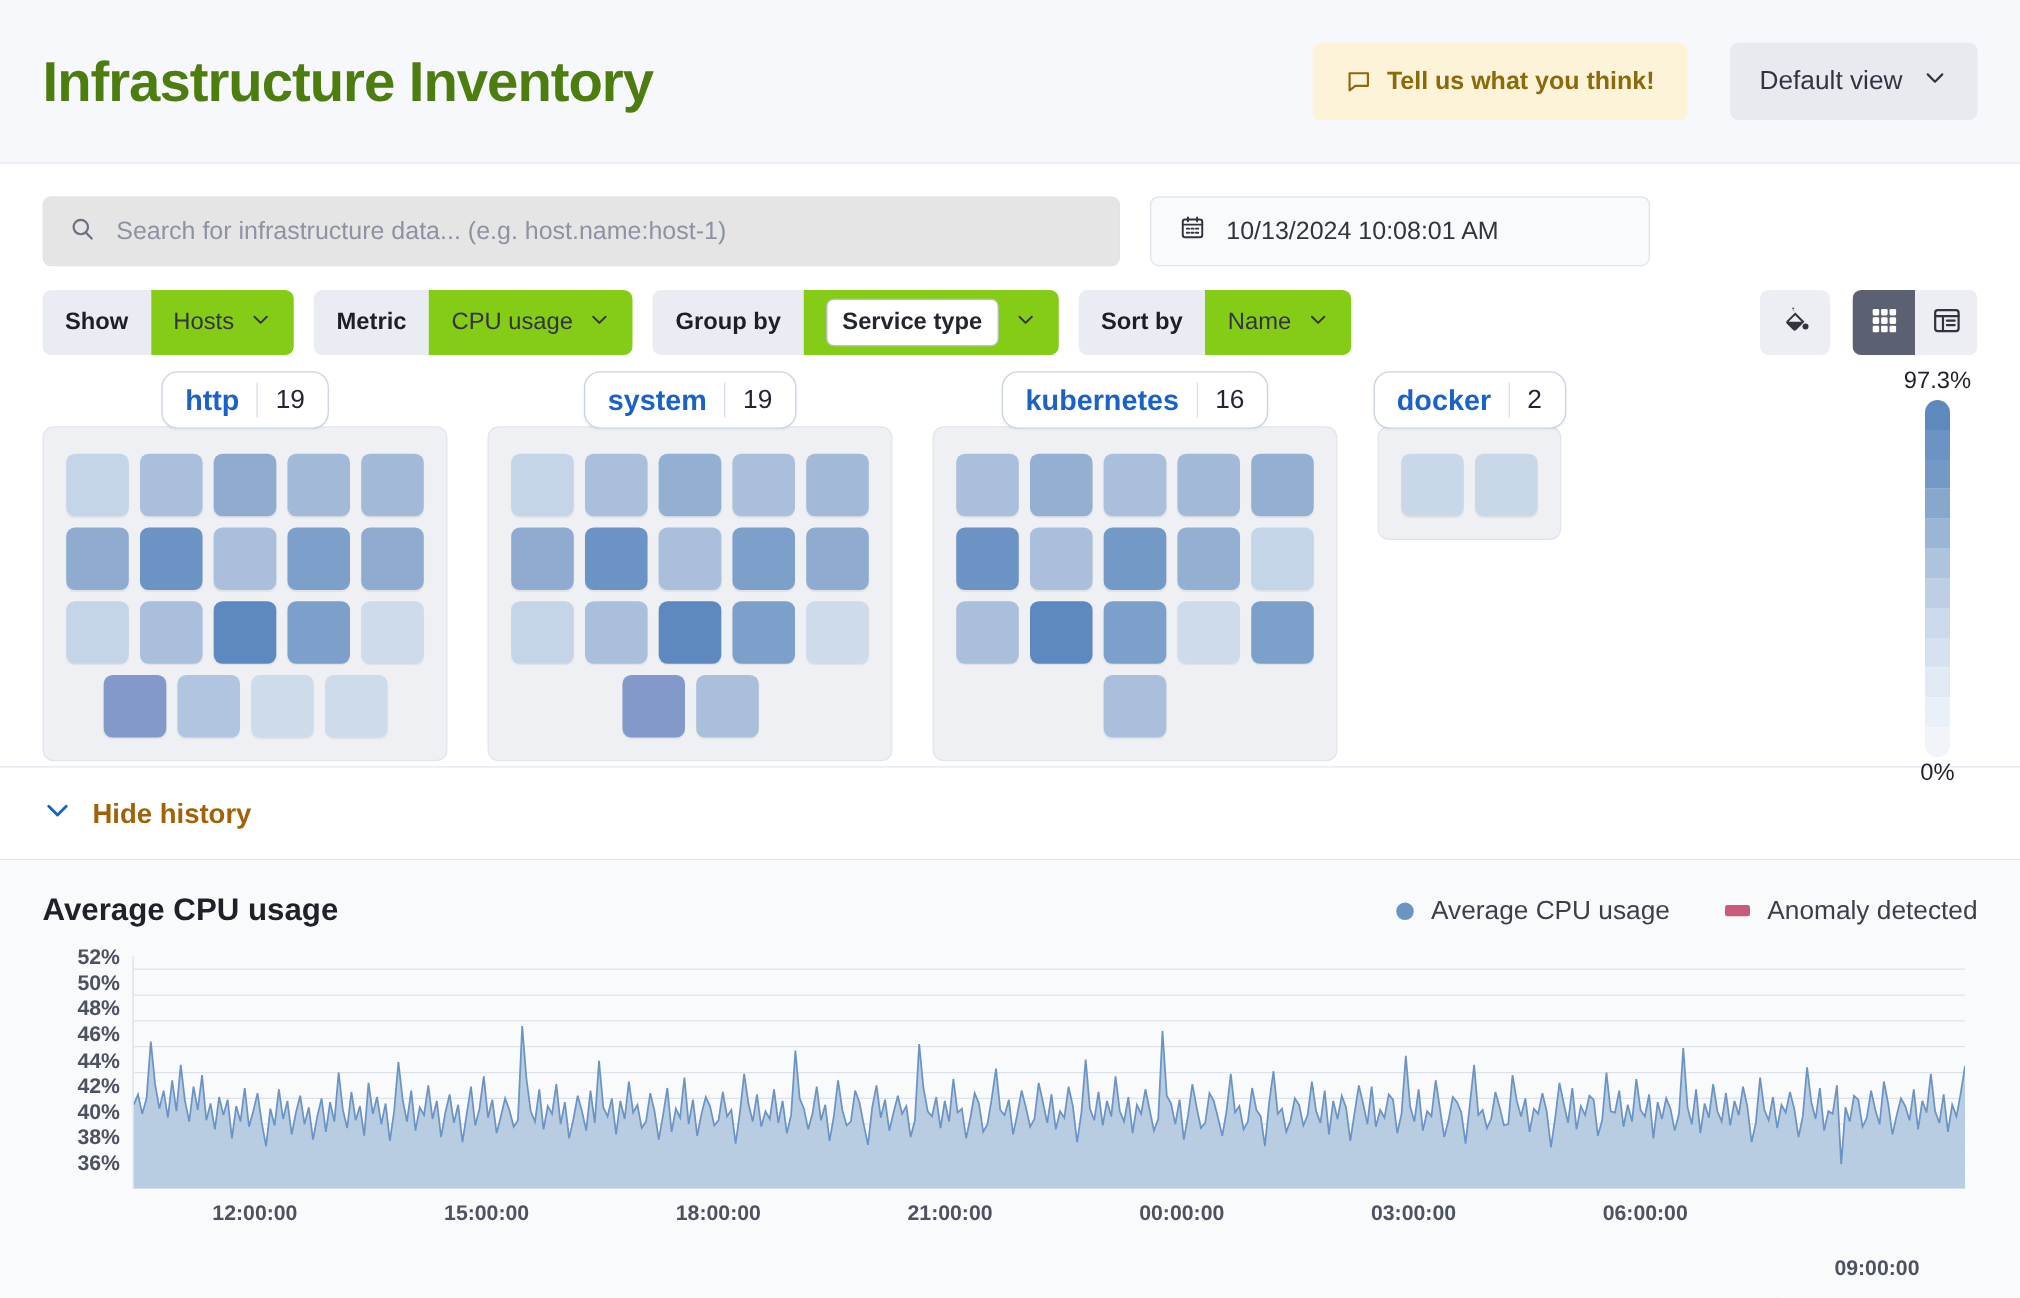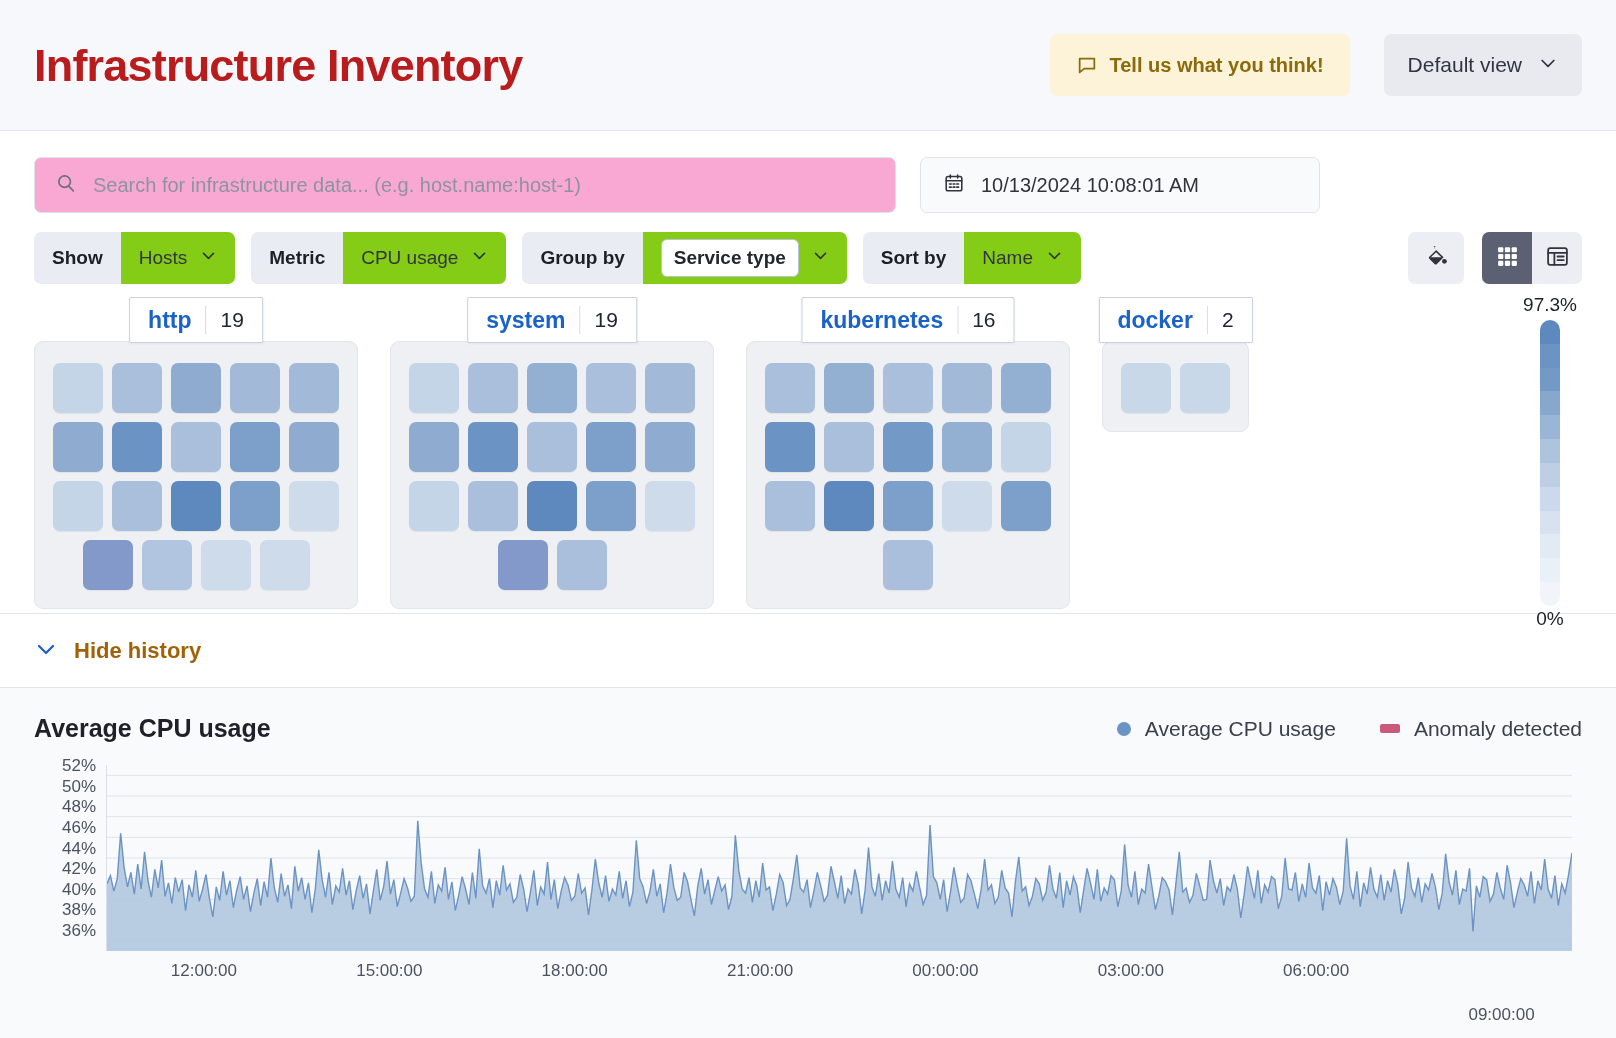--- a/index.html
+++ b/index.html
@@ -21,21 +21,21 @@
     border-bottom: 1px solid #e3e6ef;
     display: flex;
     align-items: center;
     padding: 0 34px;
     flex: 0 0 131px;
   }
   .page-title {
     font-size: 45px;
     font-weight: 700;
     letter-spacing: -0.8px;
-    color: #b91c1c;
+    color: #4d7c0f;
     line-height: 1;
   }
   .header-spacer { flex: 1 1 auto; }
   .feedback-btn {
     display: flex; align-items: center; gap: 12px;
     background: #fdf3d8;
     color: #8a6a0a;
     border: none;
     border-radius: 7px;
     height: 62px;
@@ -60,21 +60,21 @@
     font-family: inherit;
     cursor: pointer;
   }
 
   
   .controls { padding: 26px 34px 0 34px; background:#fff; flex: 0 0 auto; }
   .row1 { display: flex; align-items: center; gap: 24px; }
   .search-box {
     flex: 1 1 auto;
     height: 56px;
-    background: #f9a8d4;
+    background: #e5e5e5;
     border: 1px solid #e0e3ec;
     border-radius: 7px;
     display: flex; align-items: center;
     padding: 0 20px;
     gap: 16px;
     max-width: 862px;
   }
   .search-box input {
     border: none; outline: none; background: transparent;
     font-size: 20px; font-family: inherit; color: #5a5f6e;
@@ -152,21 +152,21 @@
     padding: 0 34px;
     border-bottom: 1px solid #e3e6ef;
   }
   .groups { display:flex; align-items:flex-start; gap: 32px; padding-top: 34px; }
   .group { position: relative; }
   .group-chip {
     position: absolute;
     top: -21px; left: 50%; transform: translateX(-50%);
     background:#fff;
     border: 1px solid #c9d2e3;
-    border-radius: 1px;
+    border-radius: 13px;
     display:flex; align-items:center;
     height: 46px;
     padding: 12px 4px;
     white-space: nowrap;
     z-index: 3;
     box-shadow: 0 1px 2px rgba(20,30,60,.05);
   }
   .group-chip .gname {
     color: #1b62c7; font-weight: 700; font-size: 23px;
     padding: 0 14px;
@@ -213,21 +213,21 @@
   
   .chart-panel { flex: 1 1 auto; background:#f9fafc; padding: 26px 34px 0 34px; position: relative; }
   .chart-head { display:flex; align-items:center; }
   .chart-title { font-size:25px; font-weight:700; color:#1e2129; }
   .chart-head .sp { flex:1 1 auto; }
   .legend { display:flex; align-items:center; gap: 44px; }
   .legend-item { display:flex; align-items:center; gap: 14px; font-size: 21px; color:#3a3f4c; }
   .dot { width:14px; height:14px; border-radius:50%; background:#6b93c4; }
   .sq { width:20px; height:9px; border-radius:2px; background:#ca5a7c; }
 
-  .plot-wrap { margin-top: 22px; position: relative; height: 210px; }
+  .plot-wrap { margin-top: 22px; position: relative; height: 210px; font-weight: bold; }
   .y-axis {
     position:absolute; left:0; top:-8px; width: 62px;
     display:flex; flex-direction:column; justify-content:space-between;
     height: 182px;
     text-align:right;
   }
   .y-axis span { font-size:17px; color:#4c5261; line-height: 1; display:block; }
   .plot {
     position:absolute; left: 72px; right: 10px; top: 0; height: 186px;
     border-left: 1px solid #d9dee9;

